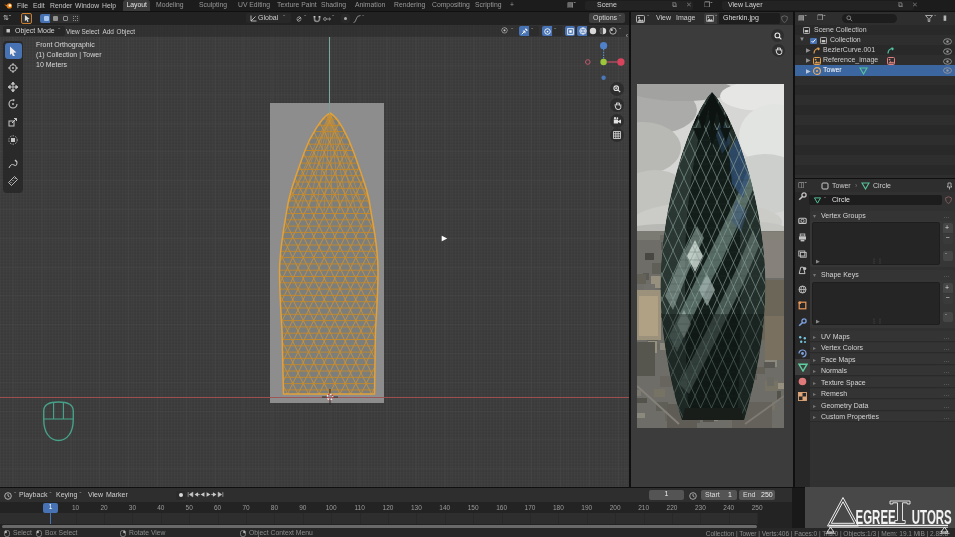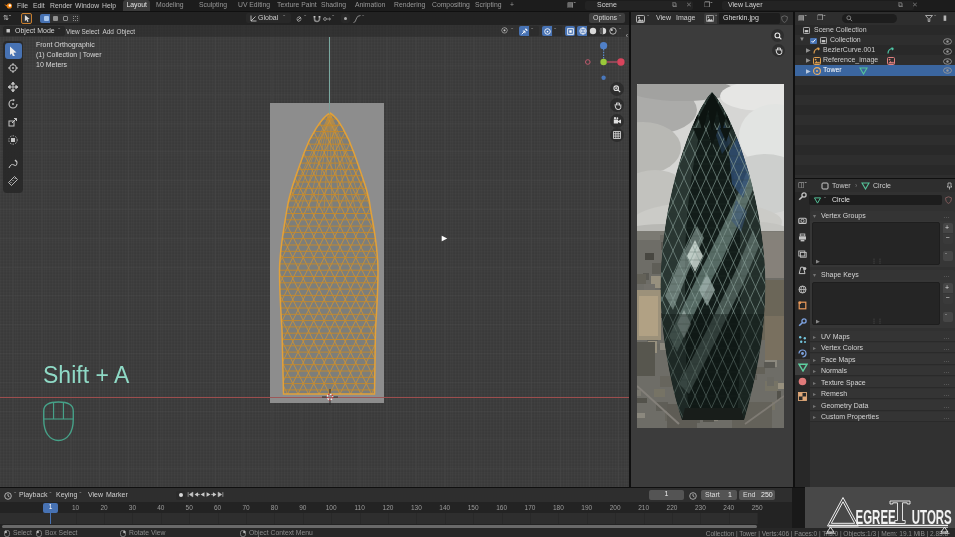--- a/index.html
+++ b/index.html
@@ -385,21 +385,20 @@
   <svg class="ab" style="left:612.5px;top:105px" width="9" height="8" viewBox="0 0 9 8">
         <path d="M0.8 2.5 L5 2.5 L5 6.5 L0.8 6.5 Z M5 4 L8 2.5 L8 6.5 L5 5 Z" fill="#e0e0e0"></path>
         <circle cx="2" cy="1.2" r="1.1" fill="#e0e0e0"></circle>
         <circle cx="4.4" cy="1.2" r="0.9" fill="#e0e0e0"></circle>
       </svg>
   <div class="ab" style="left:610px;top:116px;width:14px;height:14px;background:rgba(40,40,40,0.75);border-radius:50%;"></div>
   <svg class="ab" style="left:613px;top:119px" width="8" height="8" viewBox="0 0 8 8">
         <path d="M0.5 0.5 H7.5 V7.5 H0.5 Z M0.5 2.8 H7.5 M0.5 5.1 H7.5 M2.8 0.5 V7.5 M5.1 0.5 V7.5" fill="none" stroke="#e0e0e0" stroke-width="0.8"></path>
       </svg>
 
-  <div class="ab txt" style="left:43px;top:350px;font-size:23px;color:#8fdac6;">Shift + A</div>
   <svg class="ab" style="left:41px;top:388px" width="35" height="43" viewBox="0 0 32 43" preserveAspectRatio="none">
     <path d="M2.5 19 L2.5 11 Q2.5 2 16 2 Q29.5 2 29.5 11 L29.5 19 Q29.5 29 26 34.5 Q22 40.5 16 40.5 Q10 40.5 6 34.5 Q2.5 29 2.5 19 Z" fill="none" stroke="#46a188" stroke-width="1.3"></path>
     <line x1="2.5" y1="19" x2="29.5" y2="19" stroke="#46a188" stroke-width="1.1"></line>
     <line x1="11.5" y1="2.6" x2="11.5" y2="19" stroke="#46a188" stroke-width="1.1"></line>
     <line x1="20.5" y1="2.6" x2="20.5" y2="19" stroke="#46a188" stroke-width="1.1"></line>
   </svg>
 
   <span class="ab txt" style="left:440px;top:221px;color:#fff;font-size:9px;">►</span>
   <span class="ab txt" style="right:1px;top:20px;color:#bbb;font-size:7px;">‹</span>
 </div>

